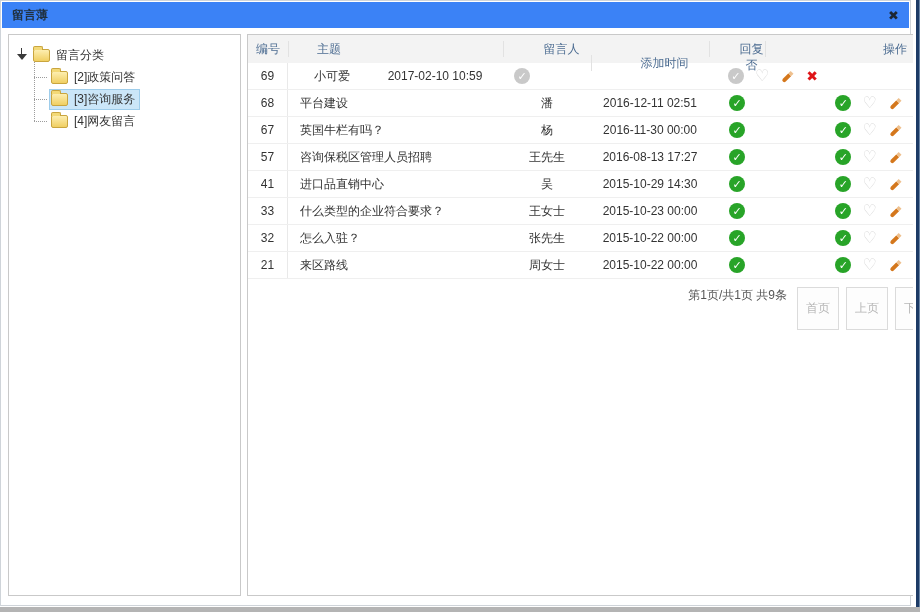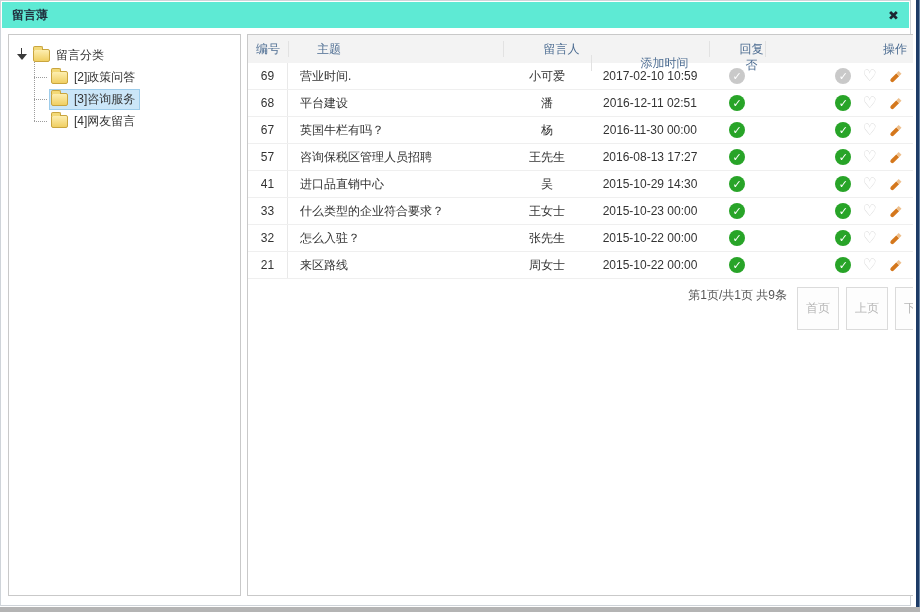--- a/index.html
+++ b/index.html
@@ -10,21 +10,21 @@
   .stage { position:relative; width:920px; height:612px; background:#fff; }
   .edge-right { position:absolute; right:0; top:0; width:7px; height:100%;
     background:linear-gradient(to right,#ffffff 0 3px,#1d3b66 3px 6px,#6984a6 6px 7px); }
   .edge-bottom { position:absolute; left:0; bottom:0; width:100%; height:5px; background:#b4b4b4; z-index:6; }
 
   .dialog { position:absolute; left:0; top:0; width:911px; height:606px;
     background:#fff; border:1px solid #cfd4d9; }
 
   
   .titlebar { position:absolute; left:1px; top:1px; right:1px; height:26px;
-    background:#5eead4; display:flex; align-items:center; padding:11px 10px; }
+    background:#3b82f6; display:flex; align-items:center; padding:11px 10px; }
   .title { font-weight:bold; color:#20303e; }
   .close { margin-left:auto; color:#1d2732; font-weight:bold; font-size:13px;
     cursor:pointer; line-height:1; }
 
   
   .tree-panel { position:absolute; left:7px; top:33px; width:233px; height:562px;
     border:1px solid #c9c9c9; background:#fff; padding:9px 4px 0 7px; }
   .tnode { display:flex; align-items:center; height:22px; }
   .tnode .tlabel { margin-left:1px; cursor:pointer; white-space:nowrap; }
   .expander { position:relative; width:12px; height:15px; display:inline-block; margin-right:3px; flex:none; }
@@ -138,21 +138,20 @@
         <div class="hc w-person">留言人</div>
         <div class="hc w-time">添加时间</div>
         <div class="hc w-reply">回复否</div>
         <div class="hc w-ops">操作</div>
       </div>
 
       <div class="tbody">
 
           <div class="trow">
             <div class="c num">69</div>
-            <div class="c subject">营业时间.</div>
             <div class="c person">小可爱</div>
             <div class="c time">2017-02-10 10:59</div>
             <div class="c reply">
               <span class="check"></span>
             </div>
             <div class="c ops">
               <span class="check"></span>
               <span class="heart"></span>
               <span class="pencil"></span>
               <span class="xdel"></span>

